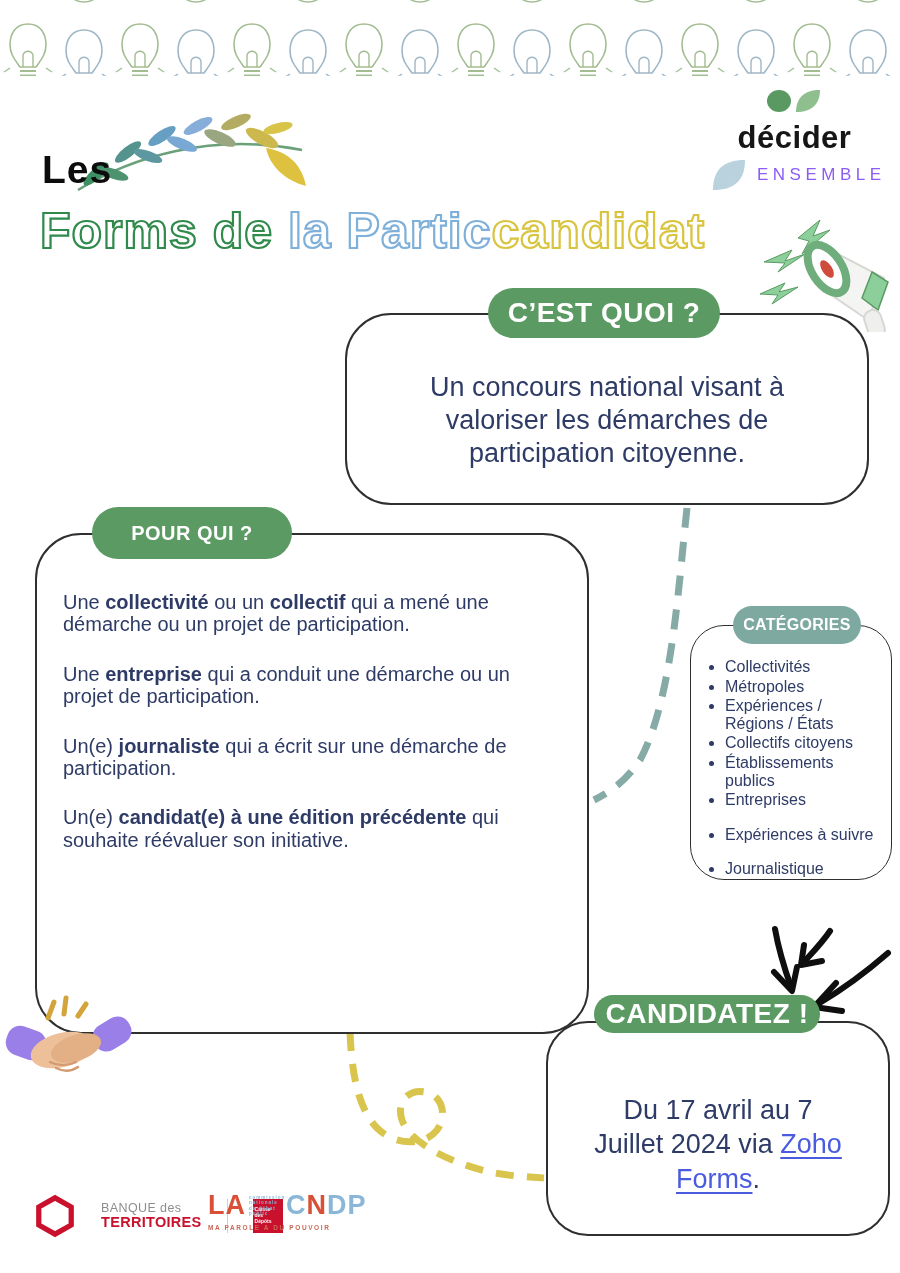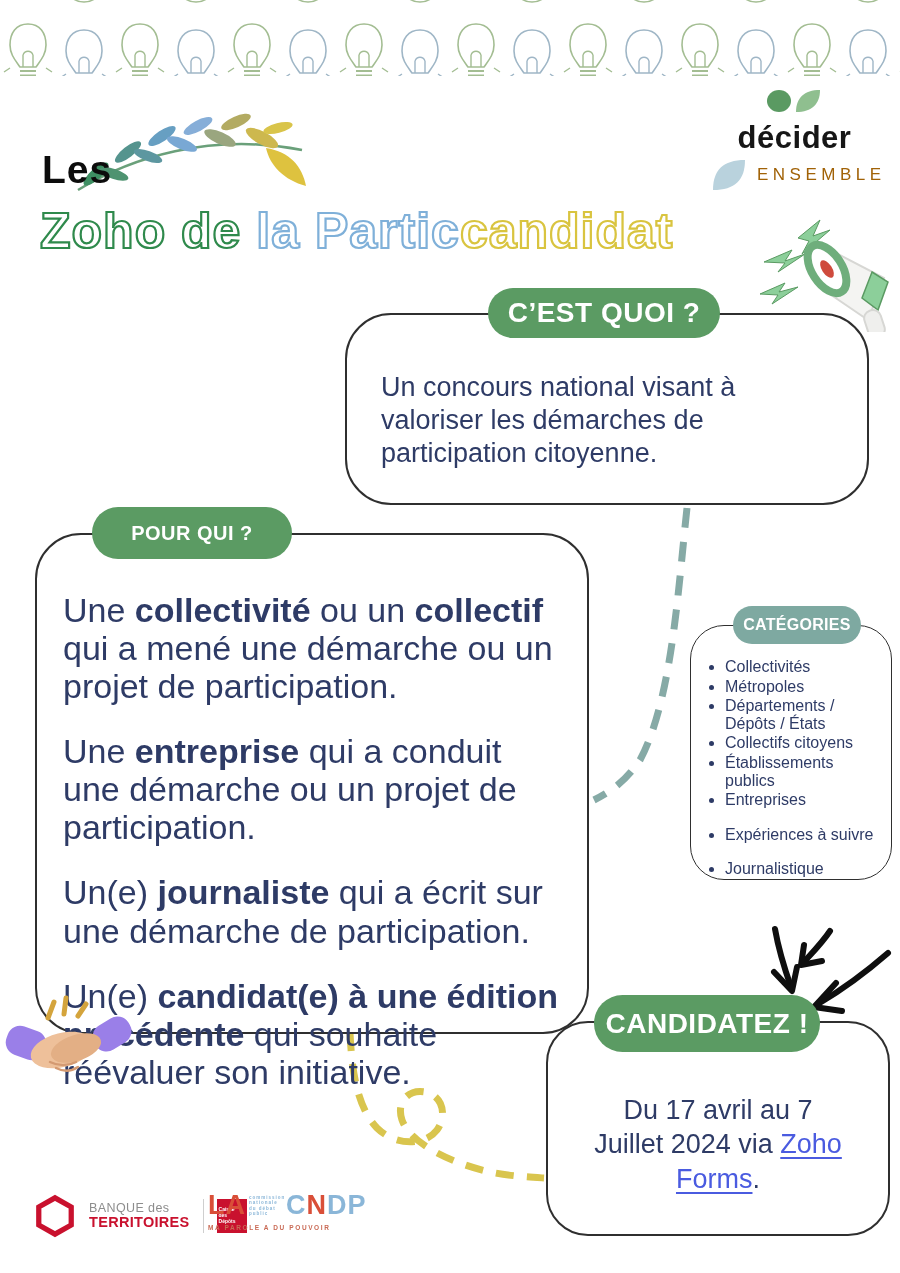--- a/index.html
+++ b/index.html
@@ -10,21 +10,21 @@
   .abs{position:absolute;}
 
   
   #bulb-border{left:0;top:0;width:900px;height:76px;z-index:1;}
 
   
   #brand-logo{left:697px;top:84px;width:195px;z-index:3;}
   .brand-row1{display:flex;align-items:center;gap:6px;flex-direction:column;}
   .brand-row2{display:flex;align-items:center;gap:10px;margin-top:2px;padding-left:14px;}
   .brand-top{font-size:31px;font-weight:800;color:#161616;letter-spacing:.5px;}
-  .brand-bottom{font-size:17px;font-weight:500;color:#a16207;letter-spacing:4.5px;}
+  .brand-bottom{font-size:17px;font-weight:500;color:#8b5cf6;letter-spacing:4.5px;}
 
   
   #title-les{left:42px;top:148px;font-size:39px;font-weight:800;color:#0c0c0c;z-index:2;letter-spacing:1px;}
   #title-outline{left:40px;top:202px;font-size:50px;font-weight:800;letter-spacing:1px;white-space:nowrap;z-index:2;}
   .outline{color:transparent;-webkit-text-stroke-width:2.2px;}
   .o-green{-webkit-text-stroke-color:#2f8a4c;}
   .o-blue{-webkit-text-stroke-color:#7fb0d9;}
   .o-yellow{-webkit-text-stroke-color:#d9c43f;}
 
   
@@ -32,42 +32,42 @@
   #what-box{left:345px;top:313px;width:520px;height:188px;border-radius:46px;}
   #who-box{left:35px;top:533px;width:550px;height:497px;border-radius:46px;}
   #cat-box{left:690px;top:625px;width:200px;height:253px;border-radius:34px;border-width:1.5px;}
   #apply-box{left:546px;top:1021px;width:340px;height:211px;border-radius:42px;}
 
   .badge{position:absolute;display:flex;align-items:center;justify-content:center;
     background:#5b9b63;color:#ffffff;font-weight:800;border-radius:999px;z-index:3;letter-spacing:.5px;}
   #what-badge{left:488px;top:288px;width:232px;height:50px;font-size:28px;}
   #who-badge{left:92px;top:507px;width:200px;height:52px;font-size:20px;}
   #cat-badge{left:733px;top:606px;width:128px;height:38px;font-size:16px;background:#7ea9a1;letter-spacing:.3px;}
-  #apply-badge{left:594px;top:995px;width:226px;height:57px;font-size:28px;}
+  #apply-badge{left:594px;top:995px;width:226px;height:38px;font-size:28px;}
 
   .navy{color:#2e3b66;}
-  #what-text{padding:56px 34px 0 34px;font-size:27px;line-height:1.22;text-align:left;}
-  #who-text{padding:56px 22px 0 26px;font-size:34px;line-height:1.12;}
+  #what-text{padding:56px 34px 0 34px;font-size:27px;line-height:1.22;text-align:center;}
+  #who-text{padding:56px 22px 0 26px;font-size:20px;line-height:1.12;}
   #who-text p{margin:0 0 27px 0;}
   #who-text b{font-weight:700;}
   #cat-list{margin:4px;padding:28px 8px 0 30px;font-size:16px;line-height:1.1;color:#2e3b66;}
   #cat-list li{margin-bottom:2px;}
   li.gap{margin-top:17px;}
   #apply-text{padding:70px 38px 0 38px;font-size:27px;line-height:1.27;text-align:center;}
   #zoho-link{color:#4a5be0;text-decoration:underline;text-underline-offset:4px;cursor:pointer;}
 
   
   #branch{left:70px;top:90px;z-index:2;}
   #megaphone{left:758px;top:218px;z-index:3;}
   #curves{left:0;top:0;width:900px;height:1273px;z-index:1;pointer-events:none;}
   #arrows{left:740px;top:915px;z-index:3;}
   #handshake{left:4px;top:992px;z-index:4;}
 
   
-  #bdt-logo{left:34px;top:1194px;display:flex;align-items:center;gap:13px;z-index:2;}
+  #bdt-logo{left:34px;top:1194px;display:flex;align-items:center;gap:25px;z-index:2;}
   .bdt-text{display:flex;flex-direction:column;line-height:1.05;}
   .bdt-l1{font-size:12.5px;color:#8d8d8d;letter-spacing:.4px;}
   .bdt-l2{font-size:14.5px;font-weight:800;color:#c9112e;letter-spacing:.3px;}
   .bdt-divider{width:1px;height:34px;background:#cfcfcf;}
   .caisse-box{width:30px;height:34px;background:#c9112e;color:#fff;display:flex;flex-direction:column;
     align-items:flex-start;justify-content:center;padding:2px 2px;box-sizing:border-box;}
   .caisse-text{font-size:5px;font-weight:700;line-height:1.15;}
   #cndp-logo{left:208px;top:1190px;z-index:2;}
   .cndp-row{display:flex;align-items:flex-start;font-weight:800;font-size:27px;letter-spacing:1px;}
   .cndp-red{color:#d94f38;}
@@ -128,21 +128,21 @@
     <ellipse cx="128" cy="36" rx="16" ry="5.5" fill="#86aed8" transform="rotate(-28 128 36)"></ellipse>
     <ellipse cx="150" cy="48" rx="17" ry="6" fill="#9aa67f" transform="rotate(24 150 48)"></ellipse>
     <ellipse cx="166" cy="32" rx="16" ry="5.5" fill="#b3ab62" transform="rotate(-24 166 32)"></ellipse>
     <ellipse cx="192" cy="48" rx="18" ry="6.5" fill="#cdb84e" transform="rotate(28 192 48)"></ellipse>
     <ellipse cx="208" cy="38" rx="15" ry="5" fill="#d9c44a" transform="rotate(-14 208 38)"></ellipse>
     <path d="M196,58 C220,62 232,76 236,96 C214,90 200,76 196,58 Z" fill="#dec23f"></path>
   </g>
 </svg>
 
 <div id="title-les" class="abs">Les</div>
-<div id="title-outline" class="abs"><span class="outline o-green">Zoho de </span><span class="outline o-blue">la Partic</span><span class="outline o-yellow">candidat</span></div>
+<div id="title-outline" class="abs"><span class="outline o-green">Forms de </span><span class="outline o-blue">la Partic</span><span class="outline o-yellow">candidat</span></div>
 
 <svg id="megaphone" class="abs" width="137" height="114" viewBox="0 0 137 114">
   <g fill="#8ccf9a" stroke="#5a9a62" stroke-width="1">
     <path d="M6,44 L34,32 L27,43 L47,36 L20,54 L27,45 Z"></path>
     <path d="M40,20 L62,2 L55,18 L72,12 L44,36 L51,23 Z"></path>
     <path d="M2,76 L27,65 L21,74 L40,69 L14,86 L20,77 Z"></path>
   </g>
   <g transform="translate(56,14)">
     <polygon points="20,20 70,46 54,88 4,54" fill="#f4f4f2" stroke="#d7d7d4" stroke-width="2"></polygon>
     <polygon points="58,40 74,50 64,78 48,66" fill="#8ccf9a" stroke="#5a9a62" stroke-width="1.5"></polygon>
@@ -169,21 +169,21 @@
     <p><span>Un(e) </span><b>journaliste</b><span> qui a écrit sur une démarche de participation.</span></p>
     <p><span>Un(e) </span><b>candidat(e) à une édition précédente</b><span> qui souhaite réévaluer son initiative.</span></p>
   </div>
 </div>
 <div id="who-badge" class="badge">POUR QUI ?</div>
 
 <div id="cat-box" class="bubble">
   <ul id="cat-list">
     <li>Collectivités</li>
     <li>Métropoles</li>
-    <li>Départements / Dépôts / États</li>
+    <li>Expériences / Régions / États</li>
     <li>Collectifs citoyens</li>
     <li>Établissements publics</li>
     <li>Entreprises</li>
     <li class="gap">Expériences à suivre</li>
     <li class="gap">Journalistique</li>
   </ul>
 </div>
 <div id="cat-badge" class="badge">CATÉGORIES</div>
 
 <svg id="arrows" class="abs" width="160" height="115" viewBox="0 0 160 115">

